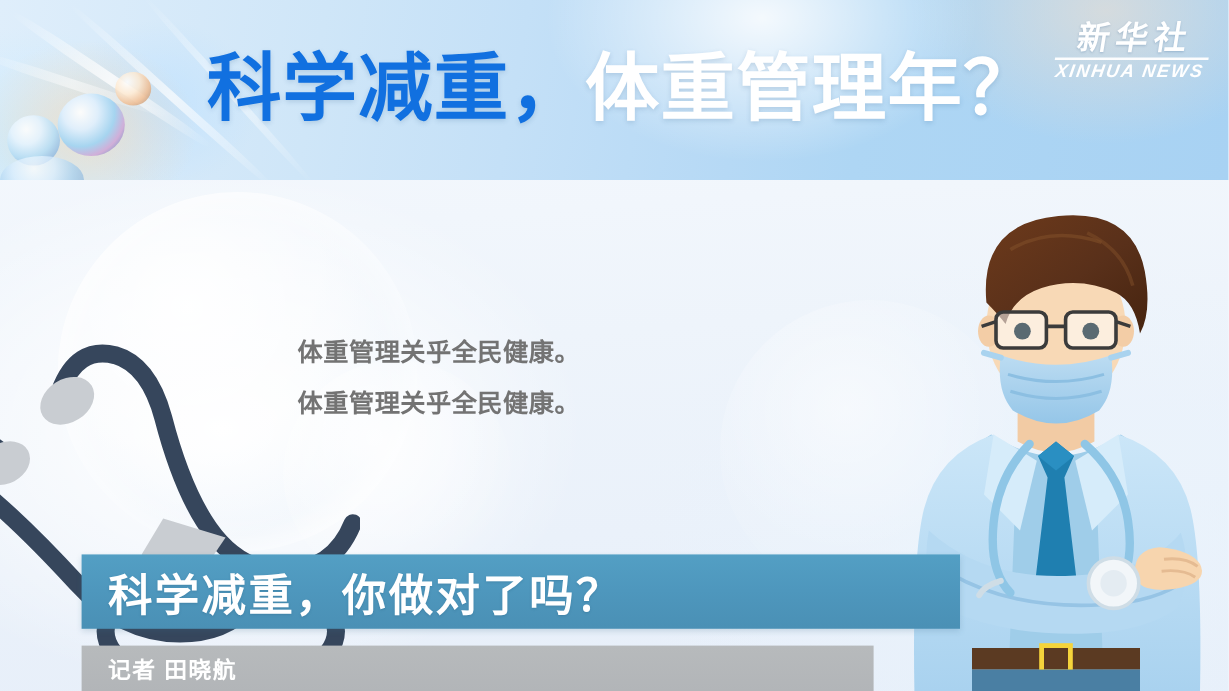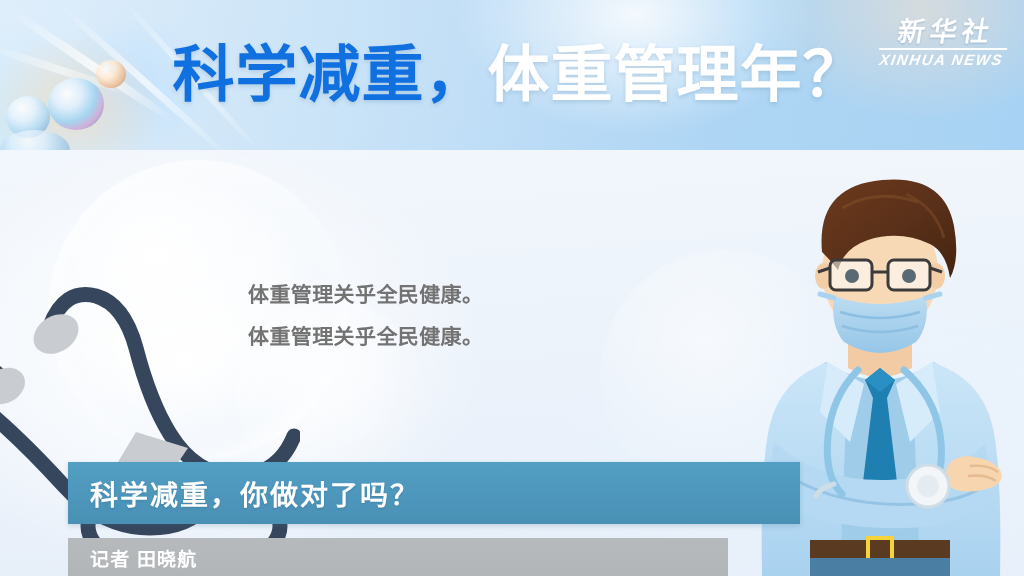--- a/index.html
+++ b/index.html
@@ -183,21 +183,21 @@
     position: absolute;
     left: 68px; top: 462px;
     width: 732px; height: 62px;
     background: linear-gradient(180deg, #539fc4 0%, #4e97bd 48%, #4a90b5 100%);
     display: flex;
     align-items: center;
     box-shadow: 0 2px 5px rgba(60,110,140,0.22);
   }
   .caption-text {
     color: #ffffff;
-    font-size: 28px;
+    font-size: 37px;
     font-weight: 700;
     letter-spacing: 2px;
     padding-left: 22px;
     white-space: nowrap;
     text-shadow: 0 1px 2px rgba(30,80,110,0.25);
   }
   .credit-bar {
     position: absolute;
     left: 68px; top: 538px;
     width: 660px; height: 38px;

